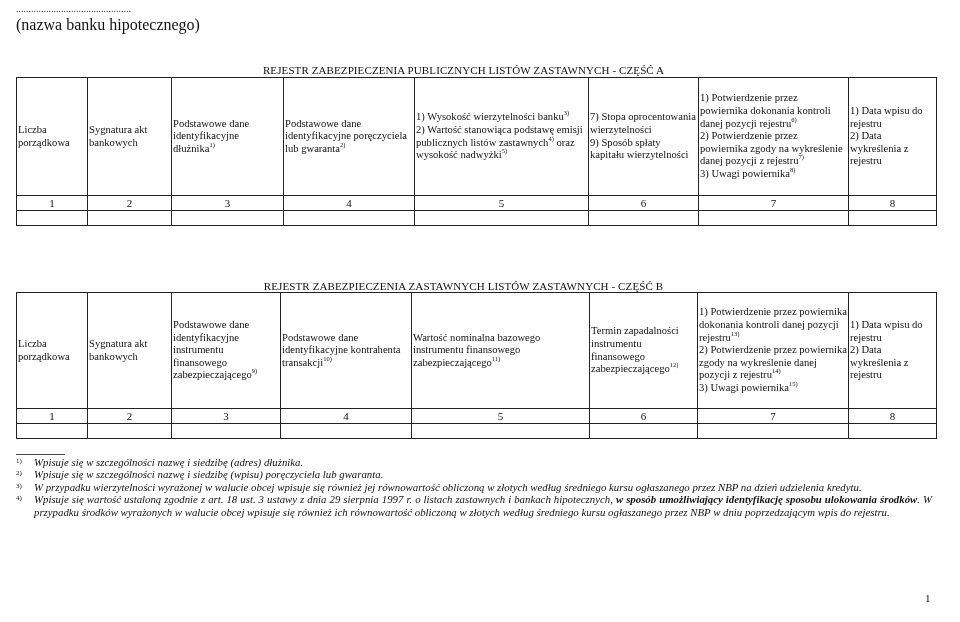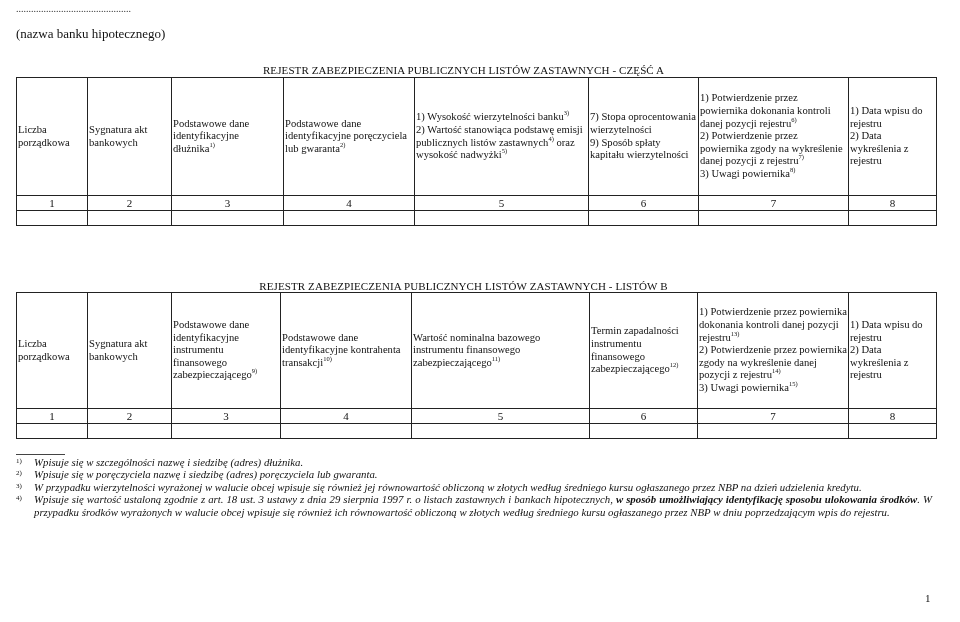--- a/index.html
+++ b/index.html
@@ -2,21 +2,21 @@
 <html><head>
 <meta charset="utf-8">
 <style>
   html, body { margin: 0; padding: 0; background: #ffffff; }
   body {
     width: 960px; height: 622px; position: relative; overflow: hidden;
     font-family: "Liberation Serif", "DejaVu Serif", serif;
     color: #111; font-size: 11px;
   }
   .dots { position: absolute; left: 16px; top: 3px; font-size: 10px; letter-spacing: 0; color: #333; }
-  .bank { position: absolute; left: 16px; top: 26px; font-size: 13px; }
+  .bank { position: absolute; left: 16px; top: 16px; font-size: 16px; }
   .title { position: absolute; left: 4px; width: 919px; text-align: center; font-size: 11px; letter-spacing: 0.1px; }
   table.reg {
     position: absolute; left: 16px; width: 920px;
     border-collapse: collapse; table-layout: fixed;
     font-size: 10.6px; line-height: 12.6px;
   }
   table.reg td { border: 1.5px solid #222; padding: 0 1px; vertical-align: middle; }
   table.reg td.h { text-align: left; }
   table.reg td.n { text-align: center; height: 14px; font-size: 11px; padding: 0; }
   table.reg td.e { height: 14px; }
@@ -94,21 +94,21 @@
         <td class="e"></td>
         <td class="e"></td>
         <td class="e"></td>
         <td class="e"></td>
         <td class="e"></td>
         <td class="e"></td>
       </tr>
 </tbody>
   </table>
 
-<div class="title" style="top:280px">REJESTR ZABEZPIECZENIA PUBLICZNYCH LISTÓW ZASTAWNYCH - LISTÓW B</div>
+<div class="title" style="top:280px">REJESTR ZABEZPIECZENIA ZASTAWNYCH LISTÓW ZASTAWNYCH - CZĘŚĆ B</div>
 <table class="reg" id="tblB" style="top:292px">
   <colgroup>
     <col style="width:71px">
       <col style="width:84px">
       <col style="width:109px">
       <col style="width:131px">
     <col style="width:178px">
       <col style="width:108px">
       <col style="width:151px">
       <col style="width:88px">
@@ -167,21 +167,21 @@
   </table>
 
 <div class="fnrule"></div>
 <div class="footnotes" id="fns">
     <div class="fn">
       <span class="mark">1)</span>
       <span class="txt">Wpisuje się w szczególności nazwę i siedzibę (adres) dłużnika.</span>
     </div>
     <div class="fn">
       <span class="mark">2)</span>
-      <span class="txt">Wpisuje się w poręczyciela nazwę i siedzibę (adres) poręczyciela lub gwaranta.</span>
+      <span class="txt">Wpisuje się w szczególności nazwę i siedzibę (wpisu) poręczyciela lub gwaranta.</span>
     </div>
     <div class="fn">
       <span class="mark">3)</span>
       <span class="txt">W przypadku wierzytelności wyrażonej w walucie obcej wpisuje się również jej równowartość obliczoną w złotych według średniego kursu ogłaszanego przez NBP na dzień udzielenia kredytu.</span>
     </div>
     <div class="fn">
       <span class="mark">4)</span>
       <span class="txt">Wpisuje się wartość ustaloną zgodnie z art. 18 ust. 3 ustawy z dnia 29 sierpnia 1997 r. o listach zastawnych i bankach hipotecznych, <b>w sposób umożliwiający identyfikację sposobu ulokowania środków</b>. W przypadku środków wyrażonych w walucie obcej wpisuje się również ich równowartość obliczoną w złotych według średniego kursu ogłaszanego przez NBP w dniu poprzedzającym wpis do rejestru.</span>
     </div>
   </div>

